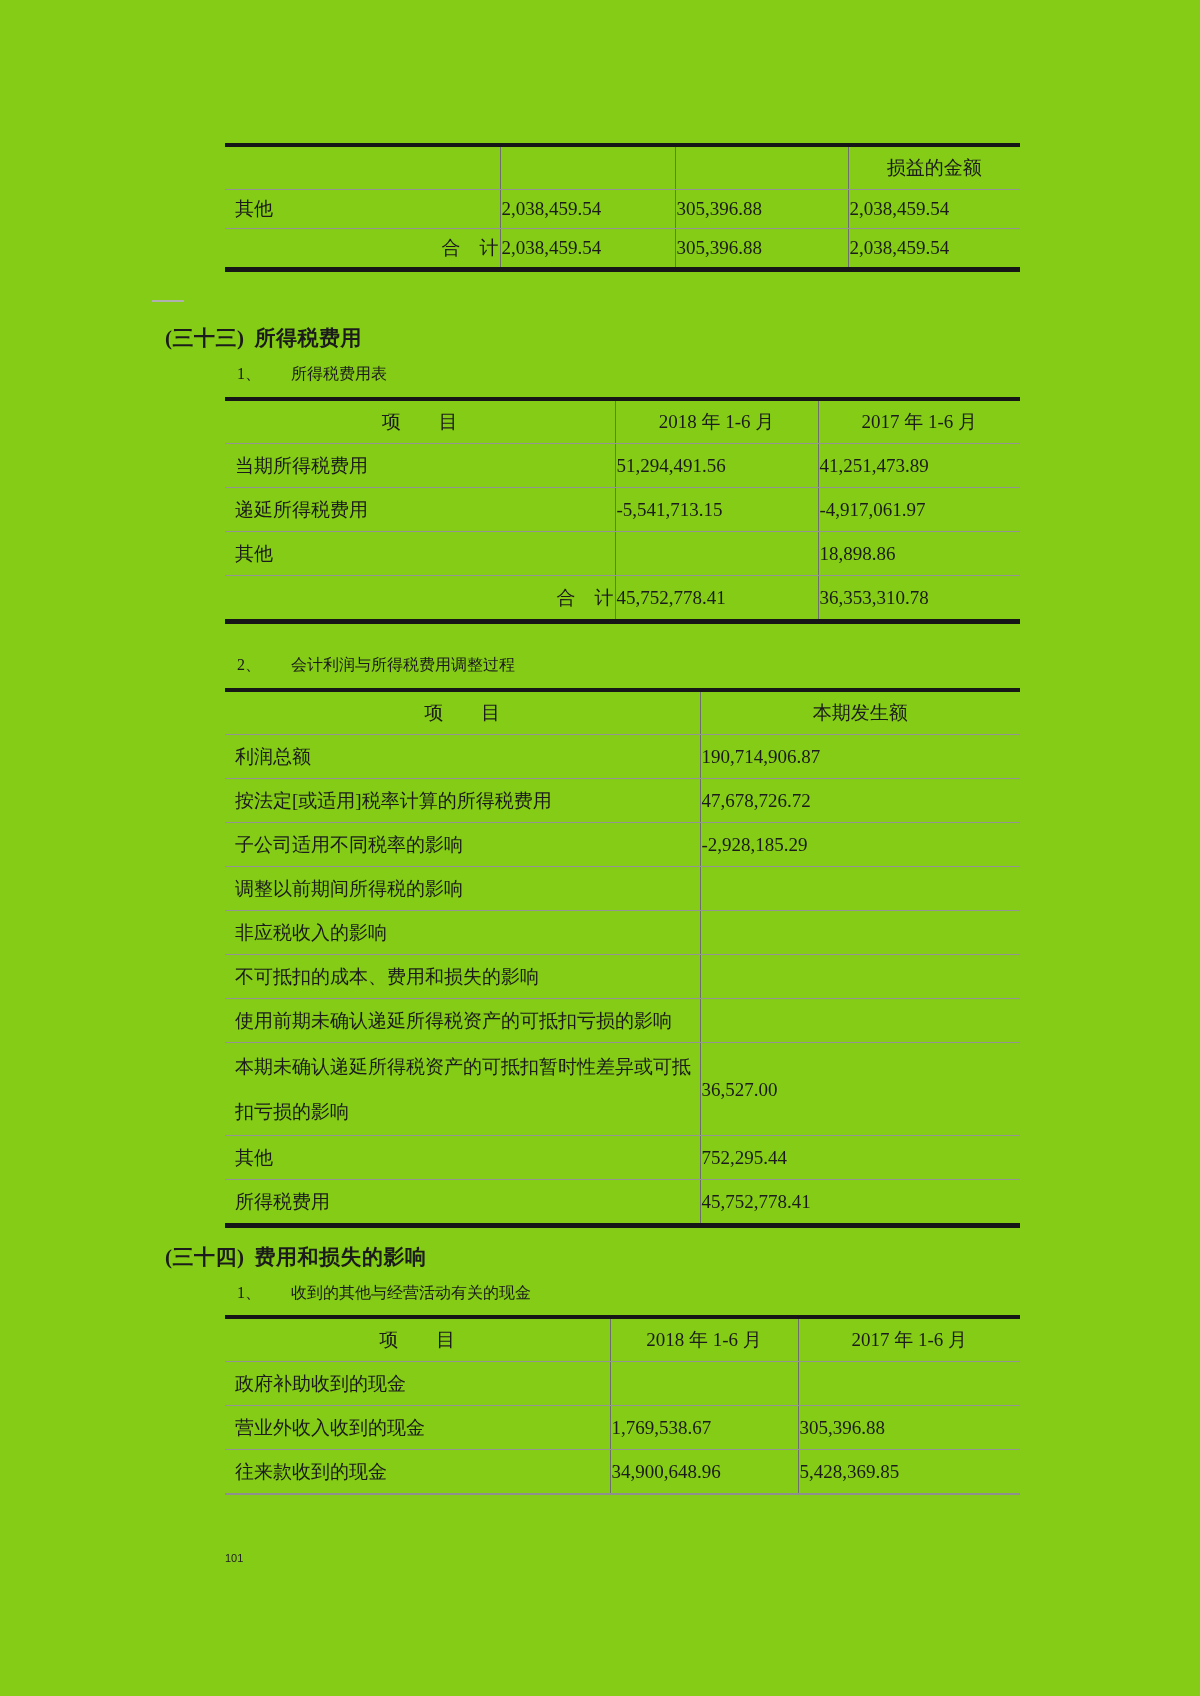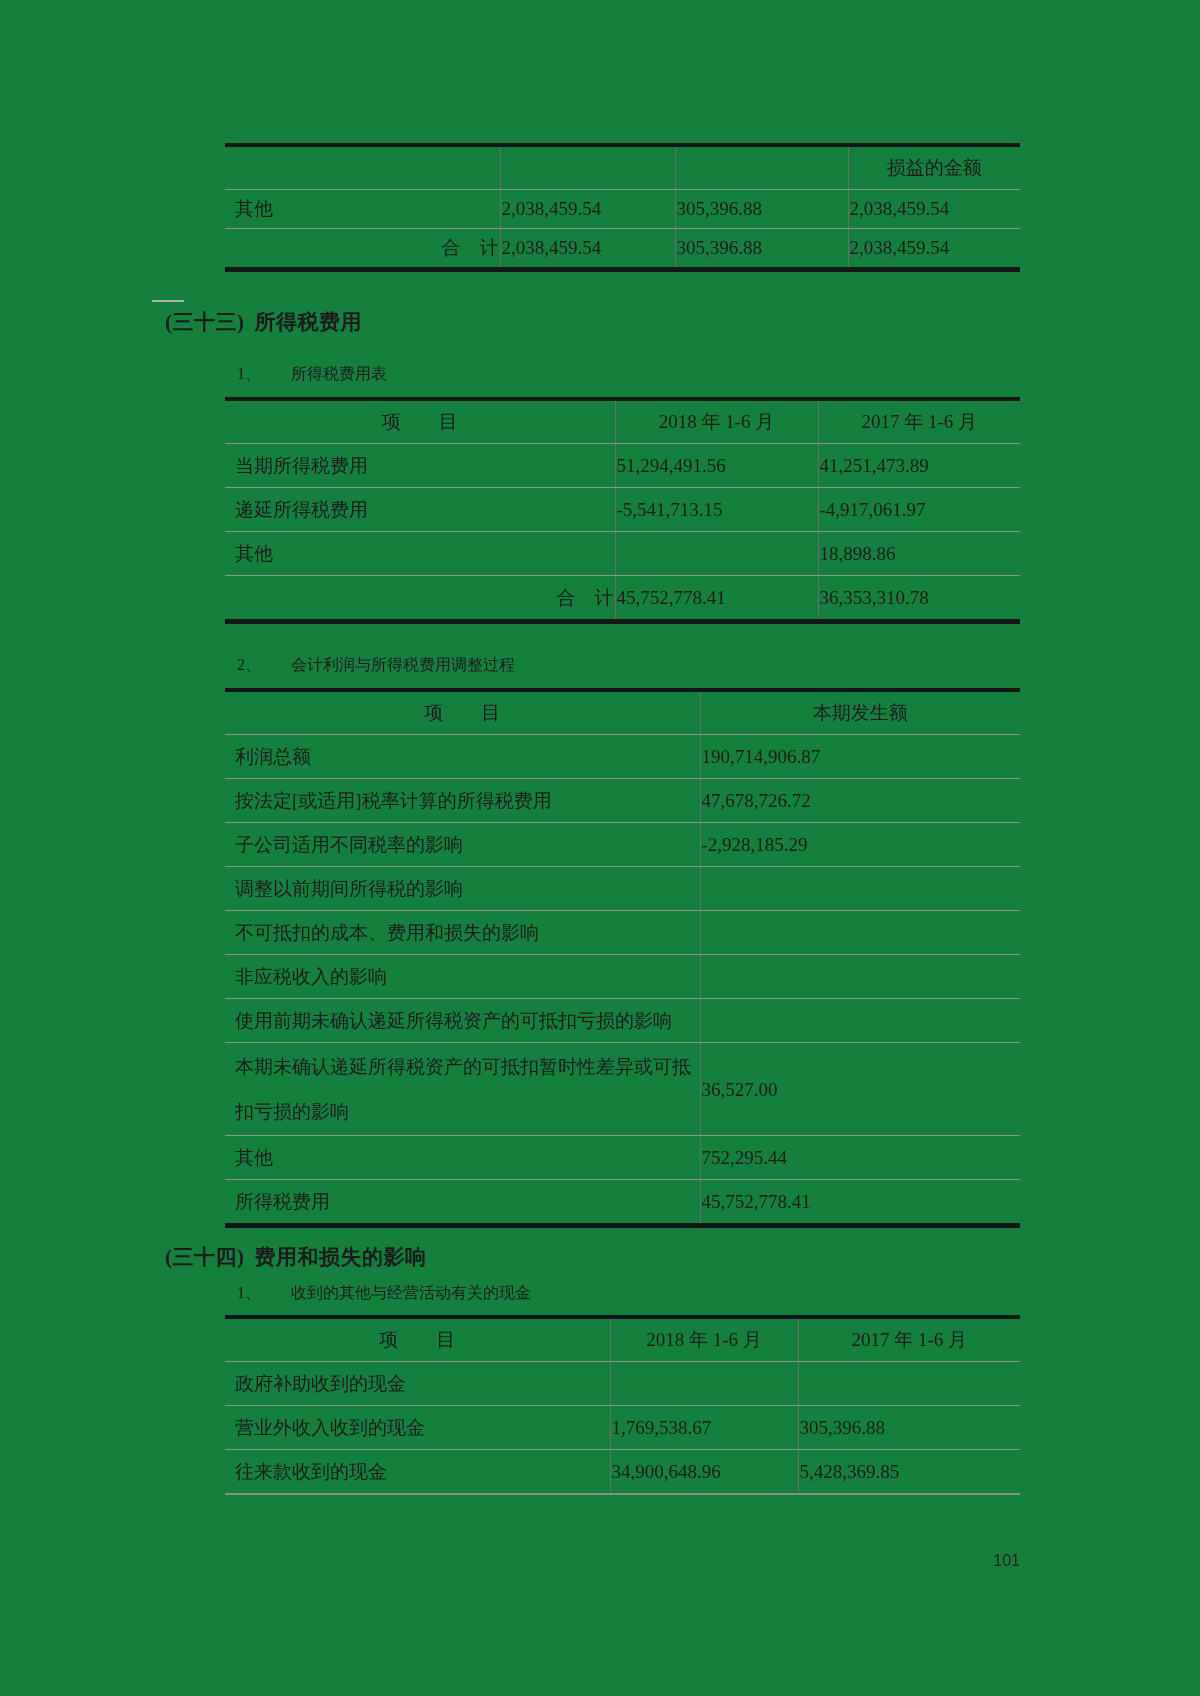--- a/index.html
+++ b/index.html
@@ -1,18 +1,18 @@
 <!DOCTYPE html>
 <html><head>
 <meta charset="utf-8">
 <style>
   html,body{margin:0;padding:0;background:#e8e8e8;}
   .page{
     position:relative;width:1200px;height:1696px;margin:0 auto;
-    background:#15803d;color:#1b1b1b;
+    background:#84cc16;color:#1b1b1b;
     font-family:"Liberation Serif","DejaVu Serif",serif;
     overflow:hidden;
   }
   
   table.t{
     border-collapse:collapse;table-layout:fixed;width:795px;
     border-top:4px solid #161616;border-bottom:5px solid #161616;
   }
   table.t.thin-bottom{border-bottom:2px solid #8f8f8f;}
   .t td{
@@ -41,22 +41,22 @@
     white-space:nowrap;
   }
   .sub-head .sub-num{display:inline-block;margin-right:30px;}
   .abs{position:absolute;}
   .mini-rule{
     position:absolute;left:152px;top:300px;width:32px;height:0;
     border-top:2px solid #b0b0b0;
   }
   .page-num{
     position:absolute;left:225px;top:1552px;width:795px;
-    text-align:right;font-family:"Liberation Sans",sans-serif;
-    font-size:16px;color:#222;
+    text-align:left;font-family:"Liberation Sans",sans-serif;
+    font-size:11px;color:#222;
   }
 </style>
 </head>
 <body>
 
 <div class="page">
 
   <table class="t abs" style="left:225px;top:143px;">
     <colgroup>
         <col style="width:275px">
@@ -81,21 +81,21 @@
       <td class="ctr">合　计</td>
       <td class="num">2,038,459.54</td>
       <td class="num">305,396.88</td>
       <td class="num">2,038,459.54</td>
     </tr>
   </tbody>
     </table>
 
   <div class="mini-rule"></div>
 
-  <div class="sec-head" style="top:308px;">
+  <div class="sec-head" style="top:324px;">
     <span>(三十三)</span><span class="sp"></span><span>所得税费用</span>
   </div>
 
   <div class="sub-head" style="top:364px;">
     <span class="sub-num">1、</span><span>所得税费用表</span>
   </div>
 
   <table class="t abs" style="left:225px;top:397px;">
     <colgroup>
         <col style="width:390px">
@@ -155,25 +155,25 @@
     </tr>
     <tr class="r-row">
       <td class="lbl">子公司适用不同税率的影响</td>
       <td class="num">-2,928,185.29</td>
     </tr>
     <tr class="r-row">
       <td class="lbl">调整以前期间所得税的影响</td>
       <td class="num"></td>
     </tr>
     <tr class="r-row">
+      <td class="lbl">非应税收入的影响</td>
+      <td class="num"></td>
+    </tr>
+    <tr class="r-row">
       <td class="lbl">不可抵扣的成本、费用和损失的影响</td>
-      <td class="num"></td>
-    </tr>
-    <tr class="r-row">
-      <td class="lbl">非应税收入的影响</td>
       <td class="num"></td>
     </tr>
     <tr class="r-row">
       <td class="lbl">使用前期未确认递延所得税资产的可抵扣亏损的影响</td>
       <td class="num"></td>
     </tr>
     <tr class="r-tall">
       <td class="lbl">本期未确认递延所得税资产的可抵扣暂时性差异或可抵扣亏损的影响</td>
       <td class="num">36,527.00</td>
     </tr>

